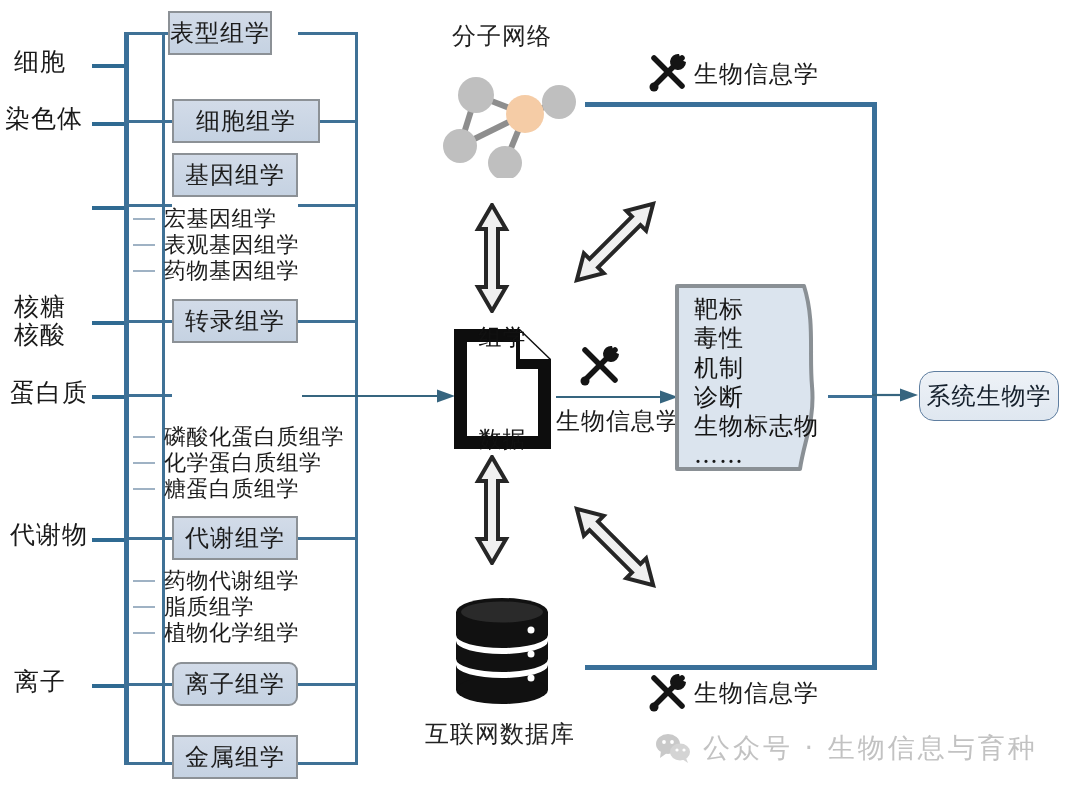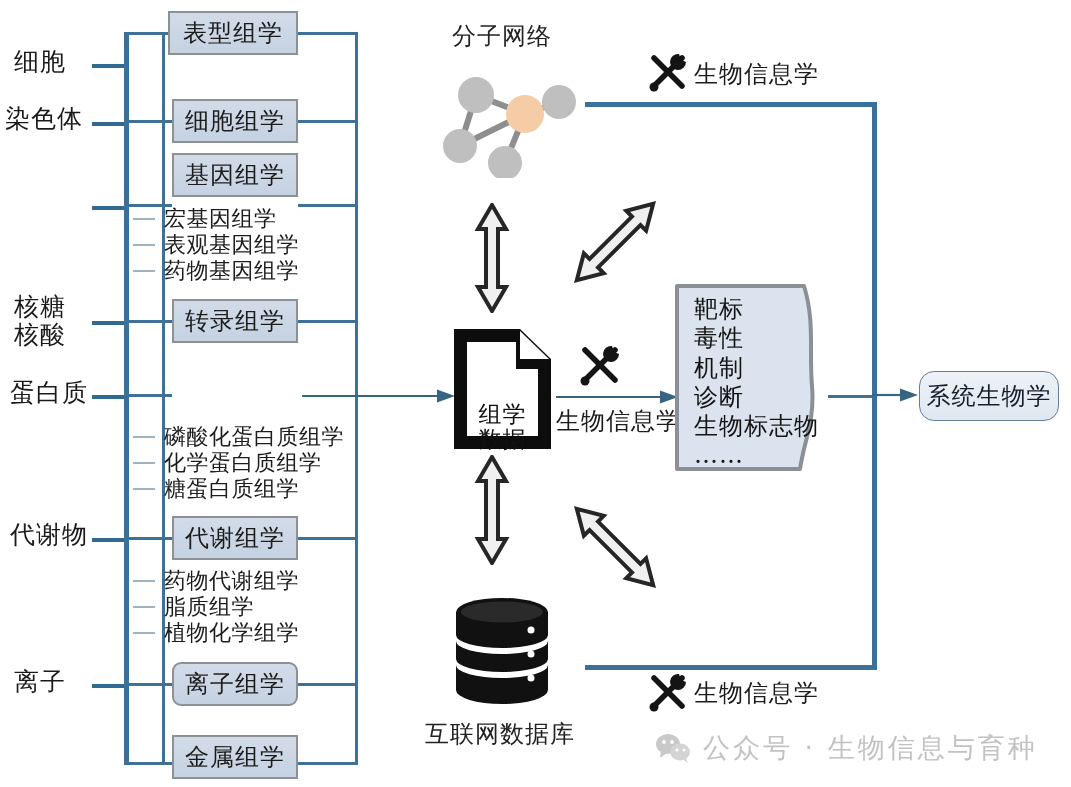--- a/index.html
+++ b/index.html
@@ -171,25 +171,25 @@
 
   <div class="abs rail v" style="left:355px;top:32px;height:732px;"></div>
   <div class="abs rail h" style="left:298px;top:32px;width:60px;"></div>
   <div class="abs rail h" style="left:298px;top:120px;width:60px;"></div>
   <div class="abs rail h" style="left:298px;top:204px;width:60px;"></div>
   <div class="abs rail h" style="left:298px;top:320px;width:60px;"></div>
   <div class="abs rail h" style="left:298px;top:537px;width:60px;"></div>
   <div class="abs rail h" style="left:298px;top:683px;width:60px;"></div>
   <div class="abs rail h" style="left:298px;top:762px;width:60px;"></div>
 
-  <div class="abs omics-box" style="left:168px;top:11px;width:130px;height:44px;">
+  <div class="abs omics-box" style="left:168px;top:11px;width:104px;height:44px;">
     <span>表型组学</span>
   </div>
 
-  <div class="abs omics-box" style="left:172px;top:99px;width:126px;height:44px;">
+  <div class="abs omics-box" style="left:172px;top:99px;width:148px;height:44px;">
     <span>细胞组学</span>
   </div>
 
   <div class="abs omics-box" style="left:172px;top:153px;width:126px;height:44px;">
     <span>基因组学</span>
   </div>
 
   <div class="abs omics-box" style="left:172px;top:299px;width:126px;height:44px;">
     <span>转录组学</span>
   </div>
@@ -280,21 +280,21 @@
     <g transform="rotate(45 55 57)">
       <polygon points="55,3 69,27 61,27 61,87 69,87 55,111 41,87 49,87 49,27 41,27" fill="#f0f0f0" stroke="#262626" stroke-width="4" stroke-linejoin="miter"></polygon>
     </g>
   </svg>
 
   <svg class="abs" style="left:450px;top:325px;width:105px;height:128px;">
     <path d="M4,4 L70,4 L101,34 L101,124 L4,124 Z" fill="#0d0d0d"></path>
     <path d="M17,17 L66,17 L66,44 L88,44 L88,111 L17,111 Z" fill="#ffffff"></path>
     <path d="M70,6 L70,34 L99,34 Z" fill="#ffffff"></path>
   </svg>
-  <div class="abs" style="left:450px;top:325px;width:105px;height:128px;display:flex;flex-direction:column;align-items:center;justify-content:flex-end;font-family:'DejaVu Serif','Liberation Serif',serif;font-size:23px;color:#111;line-height:1.12;letter-spacing:1px;">
+  <div class="abs" style="left:450px;top:325px;width:105px;height:128px;display:flex;flex-direction:column;align-items:center;justify-content:space-between;font-family:'DejaVu Serif','Liberation Serif',serif;font-size:23px;color:#111;line-height:1.12;letter-spacing:1px;">
     <span>组学</span>
     <span>数据</span>
   </div>
 
   <svg class="abs" style="left:472px;top:455px;width:40px;height:110px;">
     <polygon points="20,2 34,26 26,26 26,84 34,84 20,108 6,84 14,84 14,26 6,26" fill="#f0f0f0" stroke="#262626" stroke-width="4" stroke-linejoin="miter"></polygon>
   </svg>
 
   <svg class="abs" style="left:560px;top:490px;width:110px;height:115px;">
     <g transform="rotate(-45 55 57)">

